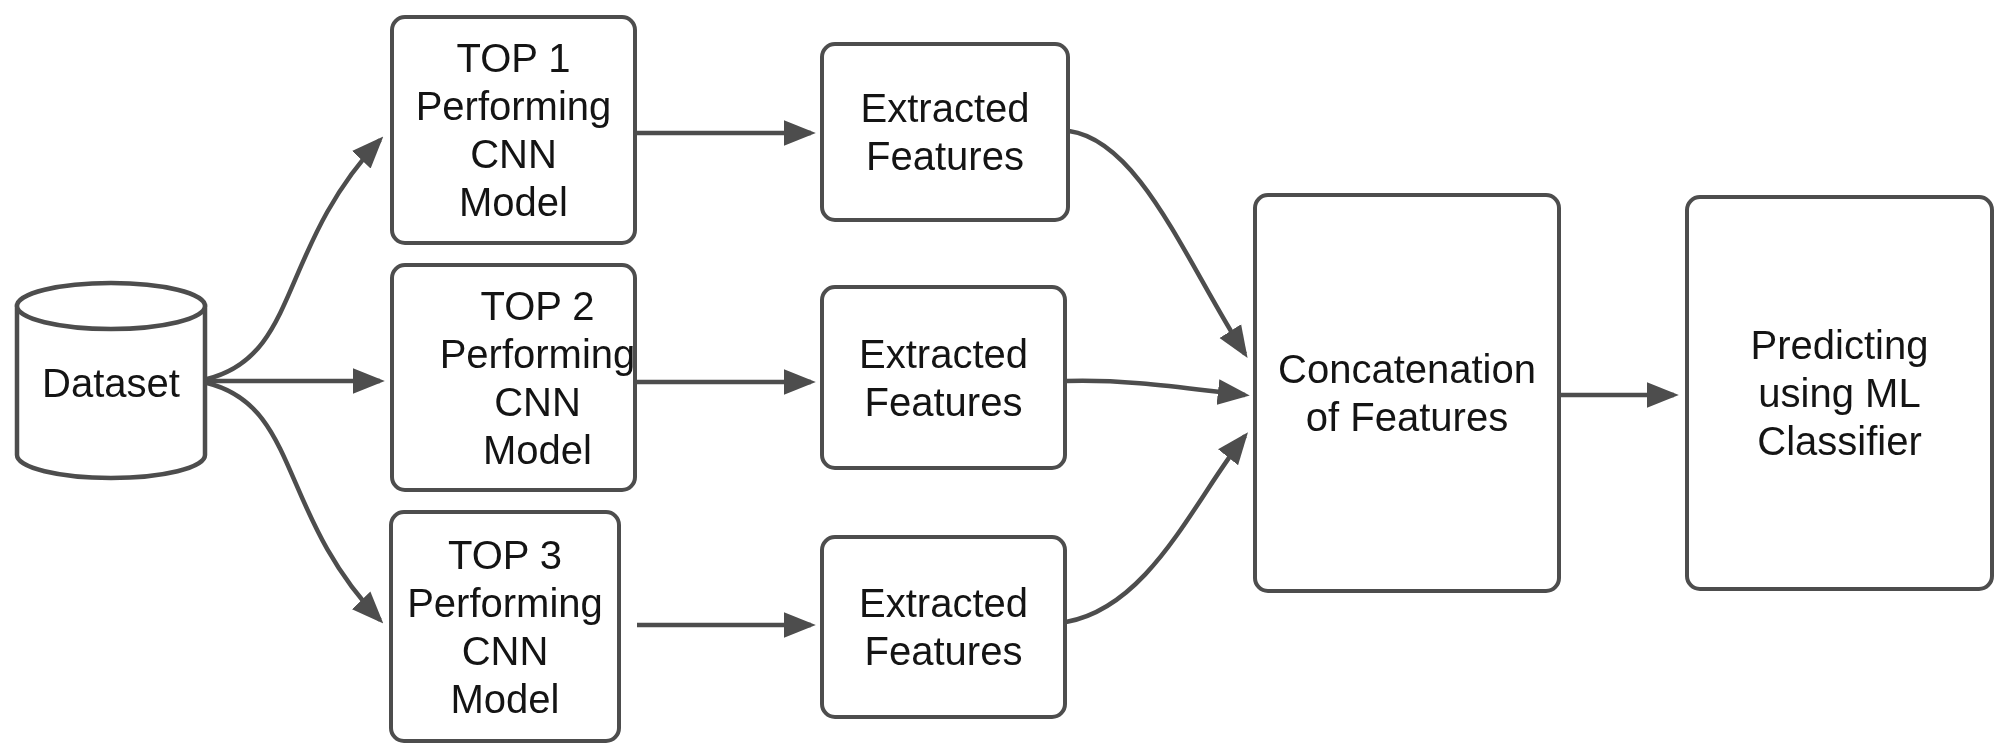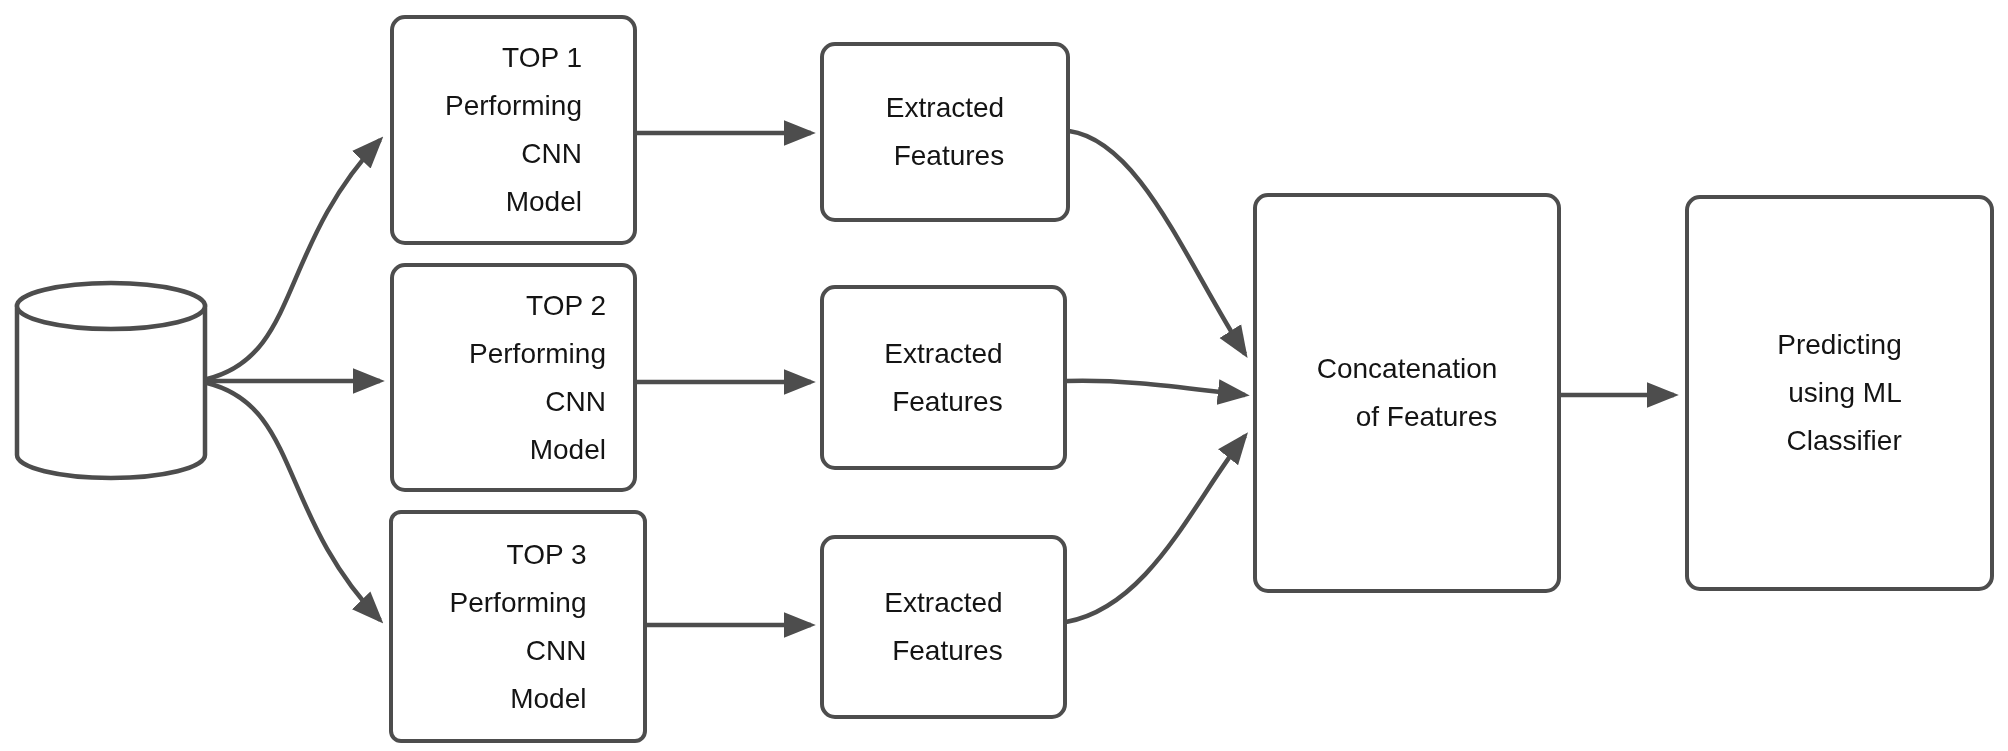--- a/index.html
+++ b/index.html
@@ -16,23 +16,23 @@
   .canvas{
     position:relative;width:2008px;height:751px;background:var(--bg-color);
   }
   .edge-layer{position:absolute;left:0;top:0;width:2008px;height:751px;}
   .edge{stroke:var(--stroke-color);stroke-width:4.5;fill:none;}
   .cyl-shape{stroke:var(--stroke-color);stroke-width:4.5;fill:var(--bg-color);}
   .arrowhead-fill{fill:var(--stroke-color);}
   .node{
     position:absolute;
     display:flex;align-items:center;justify-content:center;
-    text-align:right;
+    text-align:center;
     color:var(--text-color);
-    font-size:28px;line-height:48px;
+    font-size:40px;line-height:48px;
     white-space:pre-line;
   }
   .box{
     background:var(--bg-color);
     border:4px solid var(--stroke-color);
     border-radius:15px;
   }
   .cyl-label{
     background:transparent;border:none;
   }
@@ -64,34 +64,37 @@
     <path class="edge" marker-end="url(#ah)" d="M 1066 622 C 1150 607, 1194 500, 1245 436"></path>
 
     <path class="edge" marker-end="url(#ah)" d="M 1561 395 L 1674 395"></path>
 
     <g>
       <path class="cyl-shape" d="M 17 306 L 17 455 A 94 23 0 0 0 205 455 L 205 306 Z"></path>
       <ellipse class="cyl-shape" cx="111" cy="306" rx="94" ry="23"></ellipse>
     </g>
   </svg>
 
+  <div class="node cyl-label" style="left:17px;top:310px;width:188px;height:145px;">
+    <span>Dataset</span>
+  </div>
 
   <div class="node box" style="left:390px;top:15px;width:247px;height:230px;">
     <span>TOP 1
 Performing
 CNN
 Model</span>
   </div>
   <div class="node box" style="left:390px;top:263px;width:247px;height:229px;padding-left:48px;">
     <span>TOP 2
 Performing
 CNN
 Model</span>
   </div>
-  <div class="node box" style="left:389px;top:510px;width:258px;height:233px;border-radius:12px;">
+  <div class="node box" style="left:389px;top:510px;width:232px;height:233px;">
     <span>TOP 3
 Performing
 CNN
 Model</span>
   </div>
 
   <div class="node box" style="left:820px;top:42px;width:250px;height:180px;">
     <span>Extracted
 Features</span>
   </div>

